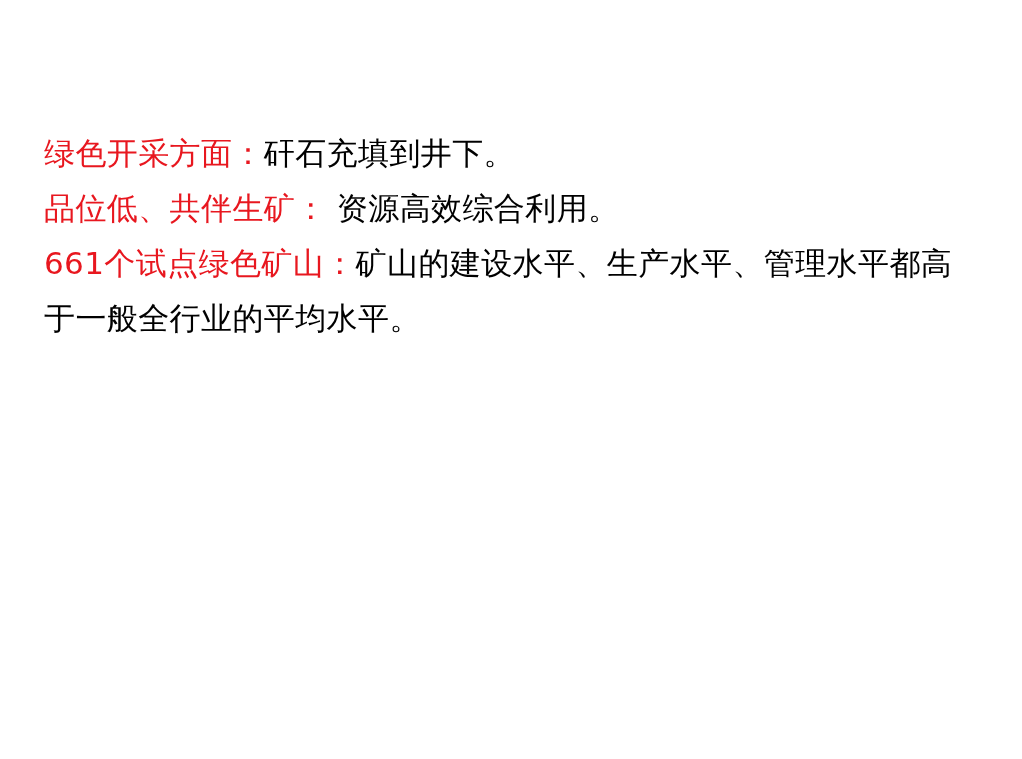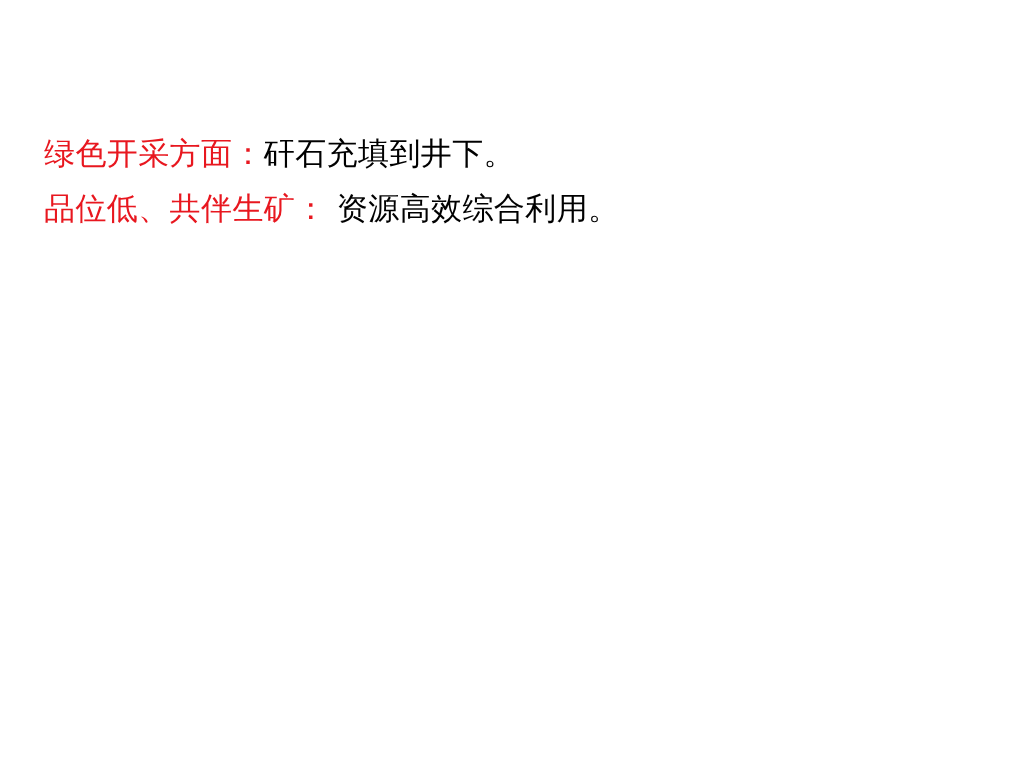--- a/index.html
+++ b/index.html
@@ -51,16 +51,19 @@
 
     <p class="para">
       <span class="lead">绿色开采方面：</span><span class="body-text">矸石充填到井下。</span>
     </p>
 
     <p class="para">
       <span class="lead">品位低、共伴生矿：</span><span class="body-text"> 资源高效综合利用。</span>
     </p>
 
 
+    <p class="para">
+      <span class="lead">661个试点绿色矿山：</span><span class="body-text">矿山的建设水平、生产水平、管理水平都高于一般全行业的平均水平。</span>
+    </p>
 
   </div>
 
 </div>
 
 </body></html>

